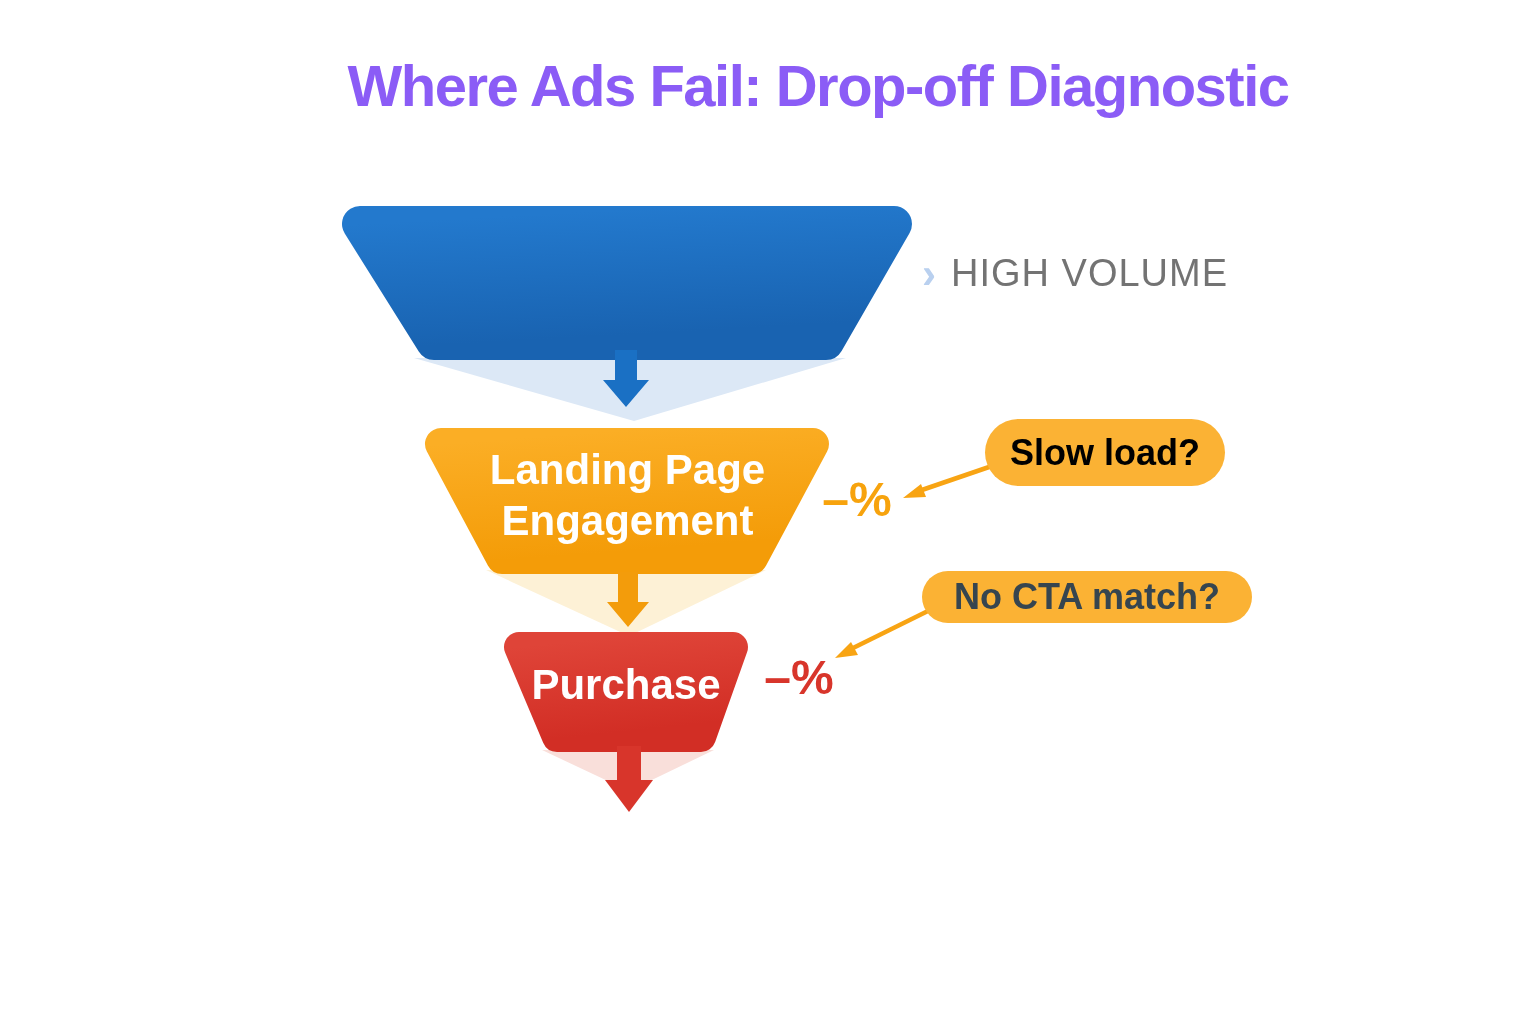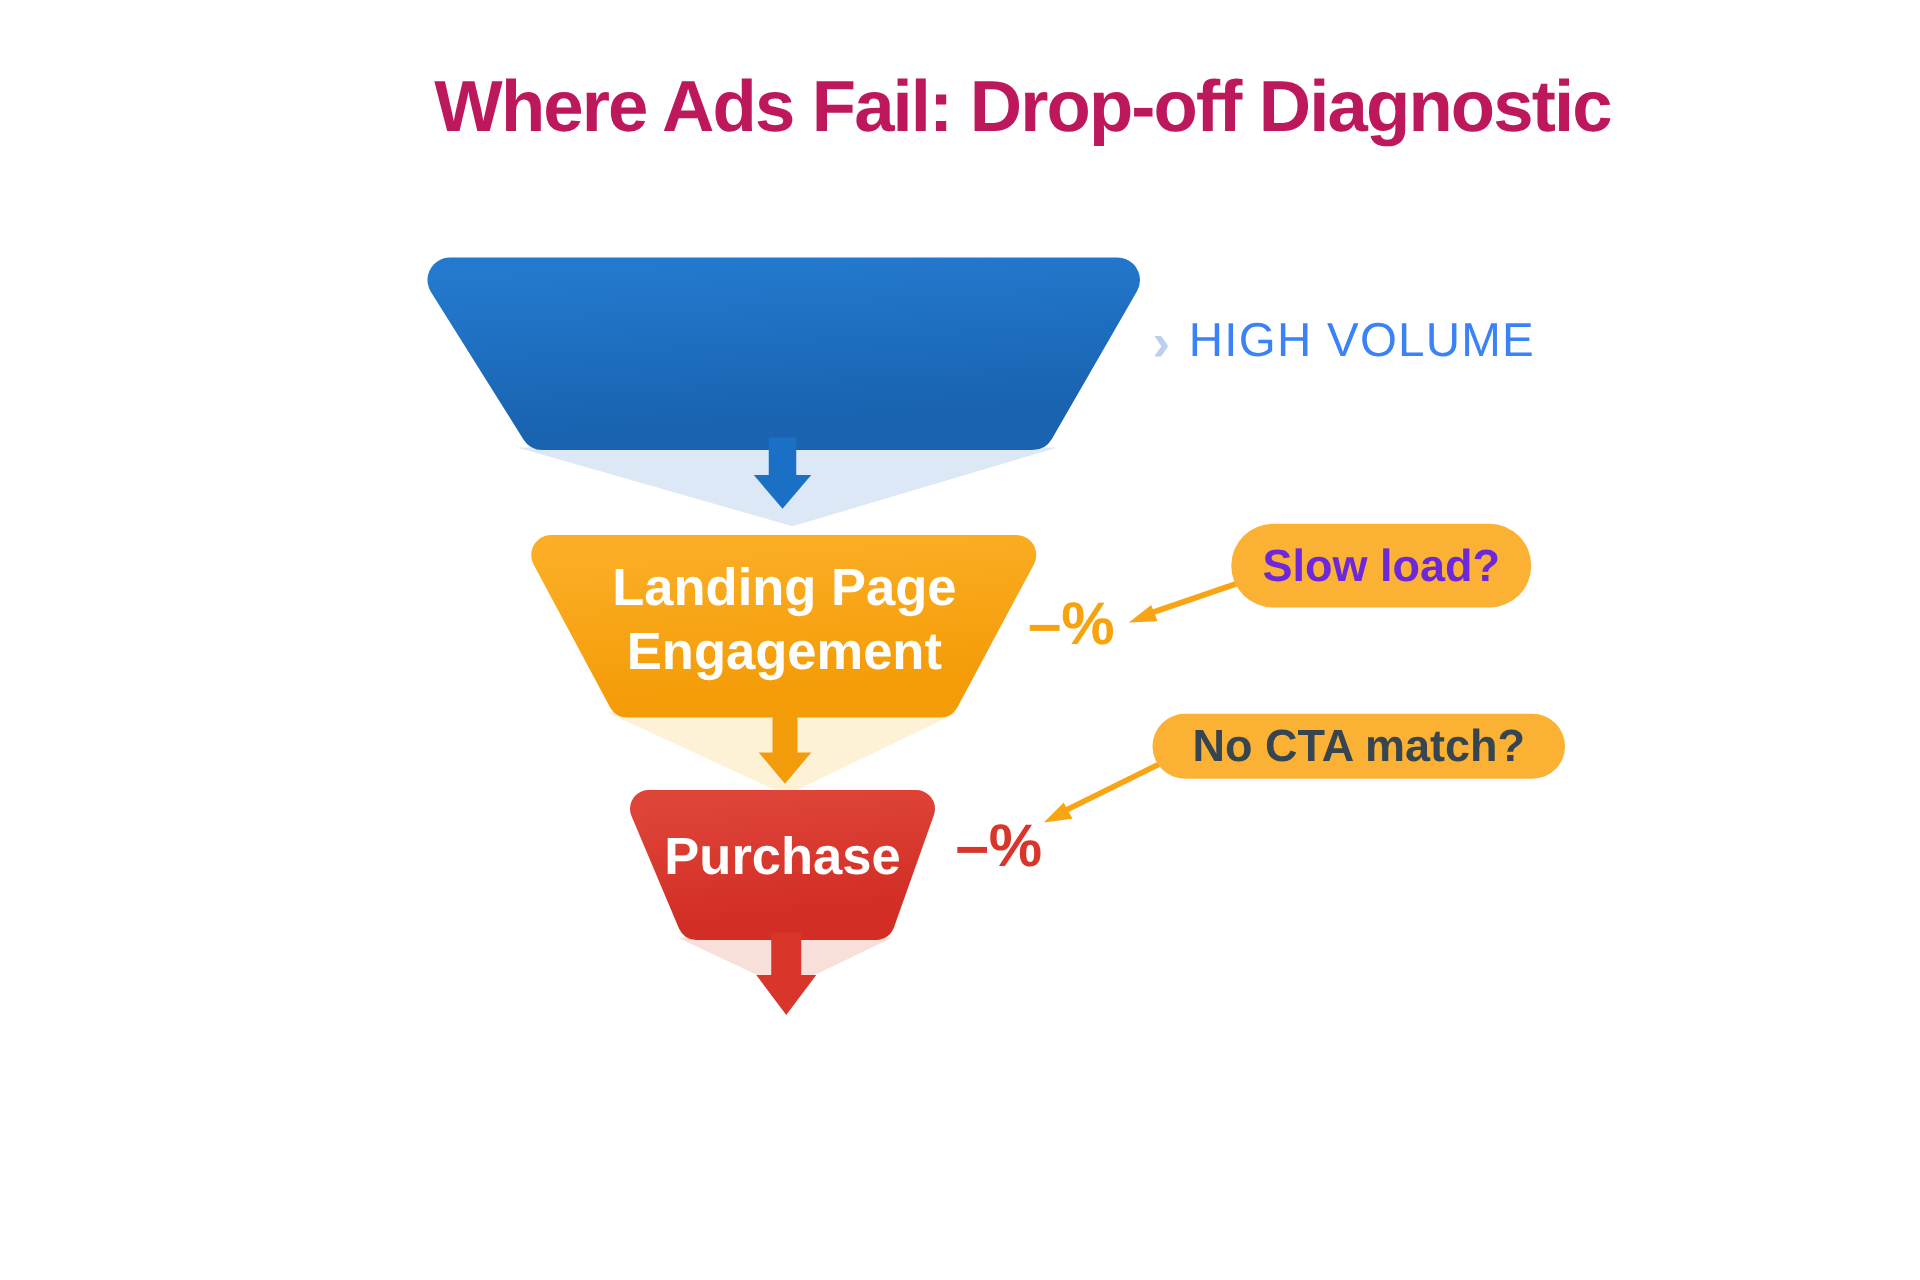--- a/index.html
+++ b/index.html
@@ -79,21 +79,21 @@
     white-space: nowrap;
   }
   .badge.slow-load { left: 985px; top: 419px; width: 240px; height: 67px; border-radius: 34px; }
   .badge.cta-match { left: 922px; top: 571px; width: 330px; height: 52px; border-radius: 33px; }
 </style>
 </head>
 <body>
 
 <div class="canvas">
 
-  <h1 class="page-title" style="color: #be185d;">Where Ads Fail: Drop-off Diagnostic</h1>
+  <h1 class="page-title" style="color: #8b5cf6;">Where Ads Fail: Drop-off Diagnostic</h1>
 
   <svg class="layer-svg" width="1536" height="1024" viewBox="0 0 1536 1024">
     <defs>
       <linearGradient id="gradBlue" x1="0" y1="0" x2="0.25" y2="1">
         <stop offset="0" stop-color="#2379cd"></stop>
         <stop offset="1" stop-color="#1963b1"></stop>
       </linearGradient>
       <linearGradient id="gradOrange" x1="0" y1="0" x2="0.25" y2="1">
         <stop offset="0" stop-color="#fbae25"></stop>
         <stop offset="1" stop-color="#f49c08"></stop>
@@ -124,22 +124,22 @@
       <line x1="930" y1="610" x2="849" y2="650" stroke-width="4.5" stroke="#f8a413"></line>
       <polygon points="835,658 851,642 858,655" fill="#f8a413"></polygon>
     </g>
   </svg>
 
   <div class="stage-label purchase" style="color: rgb(255, 255, 255);">Purchase</div>
   <div class="stage-label landing" style="color: rgb(255, 255, 255);">Landing Page Engagement</div>
 
   <div class="annotation-high-volume">
     <span class="chevron" style="color: rgb(185, 208, 239);">›</span>
-    <span class="hv-label" style="color: #3b82f6;">HIGH VOLUME</span>
+    <span class="hv-label" style="color: #737373;">HIGH VOLUME</span>
   </div>
 
   <div class="drop-value landing" style="color: rgb(247, 163, 13);">–%</div>
   <div class="drop-value purchase" style="color: rgb(216, 53, 43);">–%</div>
 
-  <div class="badge slow-load" style="background: rgb(251, 178, 52); color: #6d28d9;">Slow load?</div>
+  <div class="badge slow-load" style="background: rgb(251, 178, 52); color: #000000;">Slow load?</div>
   <div class="badge cta-match" style="background: rgb(251, 178, 52); color: rgb(54, 69, 79);">No CTA match?</div>
 
 </div>
 
 </body></html>

